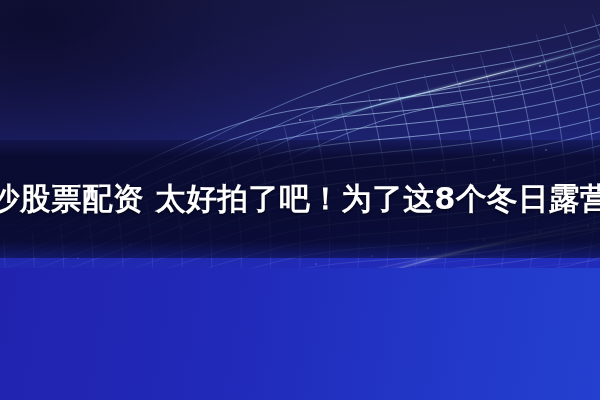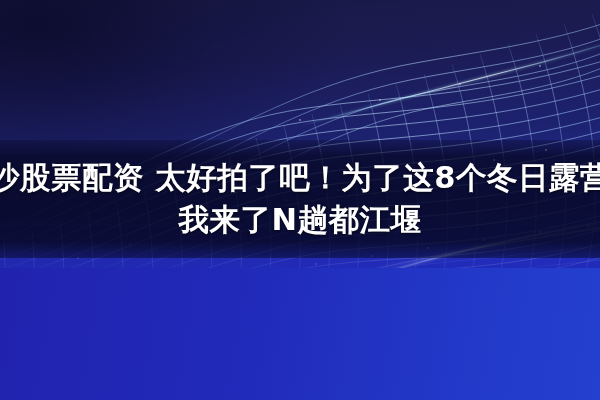--- a/index.html
+++ b/index.html
@@ -213,16 +213,15 @@
     </g>
   </svg>
 
   <div class="bottom-fill-mask"></div>
   <div class="bottom-fill"></div>
 
   <div class="text-band"></div>
 
   <div class="title-wrap">
     <div class="title-line l1">长沙股票配资 太好拍了吧！为了这8个冬日露营地</div>
-    <div class="title-line l2">我来了N趟都江堰</div>
   </div>
 
 </div>
 
 </body></html>

